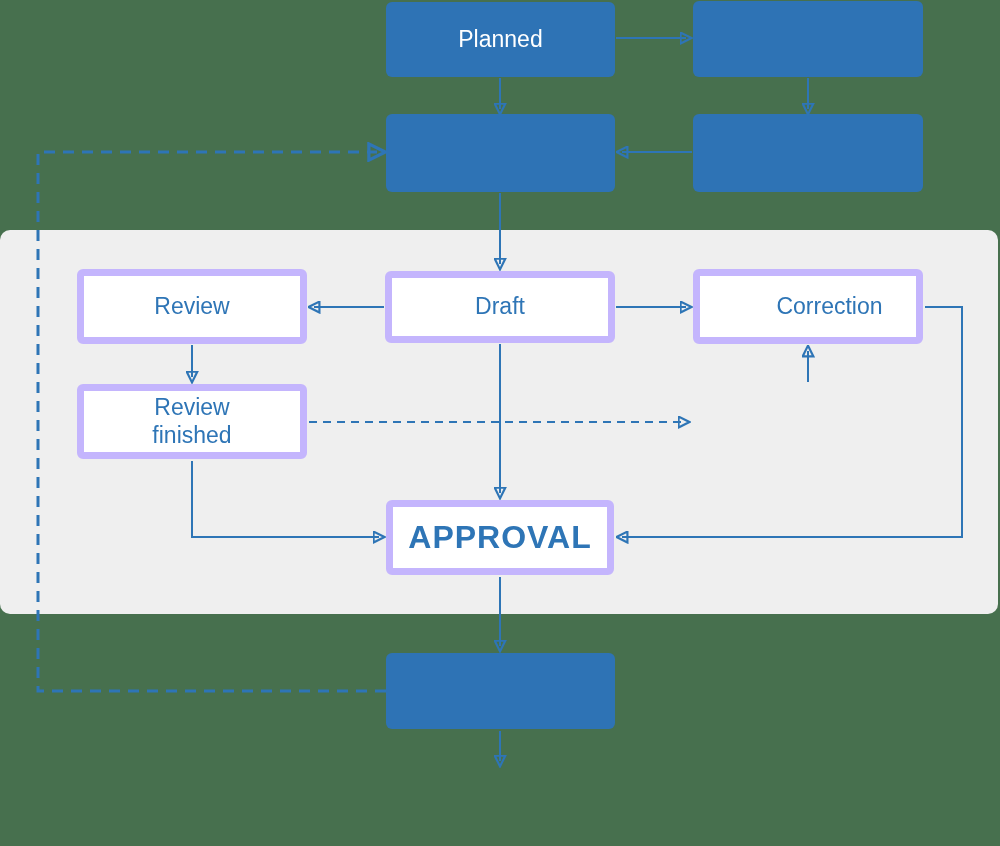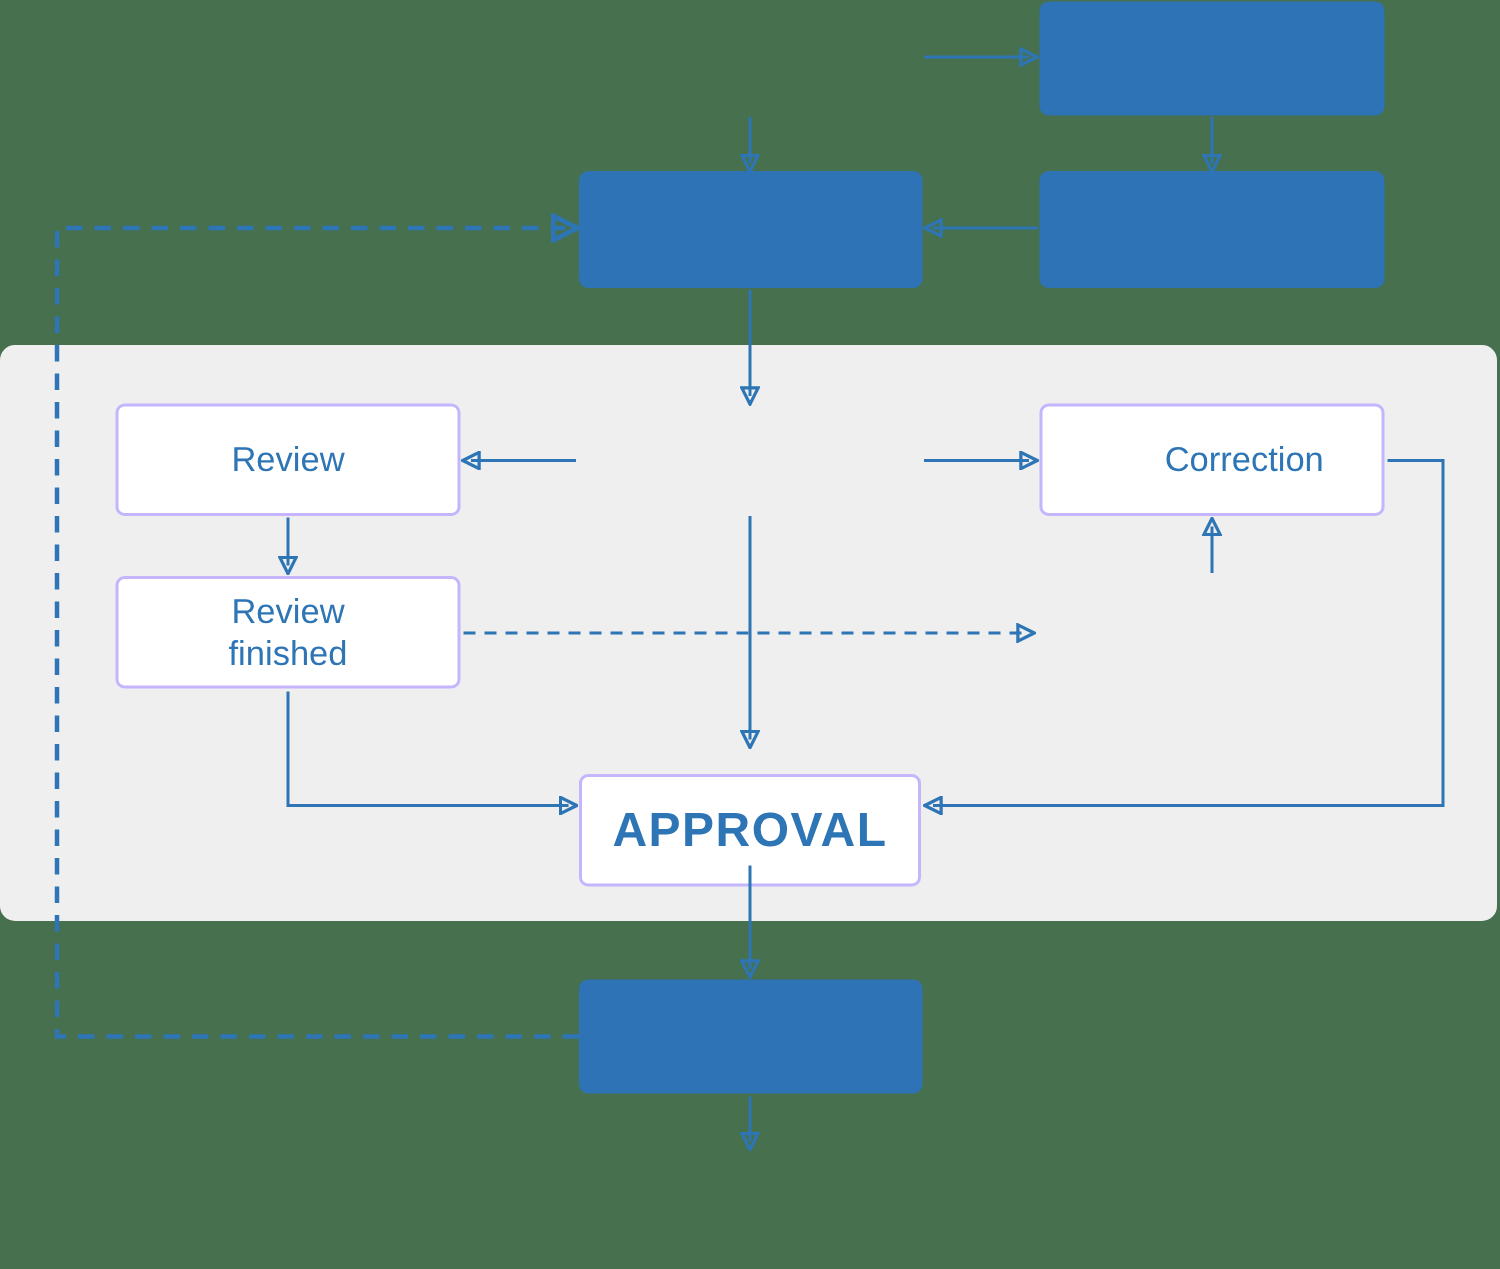--- a/index.html
+++ b/index.html
@@ -30,31 +30,30 @@
     border-radius: 6px;
     font-size: 23px;
     line-height: 1.2;
   }
   .node.solid {
     background: #2E73B5;
     color: #FFFFFF;
   }
   .node.outline {
     background: #FFFFFF;
-    border: 2px solid #c4b5fd;
+    border: 7px solid #c4b5fd;
     color: #2E75B6;
   }
   .node .lbl { pointer-events: none; }
   .node.wrap .lbl { width: 150px; margin: 12px auto; }
 
   .node.approval {
     font-weight: bold;
     font-size: 32px;
     letter-spacing: 1px;
-    margin-top: 16px;
   }
   .node.finished-style {
     font-weight: bold;
     font-size: 27px;
   }
 
   
   #node-planned            { left: 386px; top: 2px;   width: 229px; height: 75px; }
   #node-stage-top-right    { left: 693px; top: 1px;   width: 230px; height: 76px; }
   #node-stage-mid-left     { left: 386px; top: 114px; width: 229px; height: 78px; }
@@ -81,32 +80,38 @@
   svg.connectors path.dash-small { stroke-dasharray: 8 6; }
   svg.connectors path.dash-big   { stroke-width: 3; stroke-dasharray: 11 8; }
 </style>
 </head>
 <body>
 
 <div id="canvas">
 
   <div class="band"></div>
 
+  <div class="node solid" id="node-planned">
+    <span class="lbl">Planned</span>
+  </div>
   <div class="node solid" id="node-stage-top-right">
     <span class="lbl"></span>
   </div>
   <div class="node solid" id="node-stage-mid-left">
     <span class="lbl"></span>
   </div>
   <div class="node solid" id="node-stage-mid-right">
     <span class="lbl"></span>
   </div>
 
   <div class="node outline" id="node-review">
     <span class="lbl">Review</span>
+  </div>
+  <div class="node outline" id="node-draft">
+    <span class="lbl">Draft</span>
   </div>
   <div class="node outline" id="node-correction">
     <span class="lbl">Correction</span>
   </div>
   <div class="node outline wrap" id="node-review-finished">
     <span class="lbl">Review finished</span>
   </div>
   <div class="node outline approval" id="node-approval">
     <span class="lbl">APPROVAL</span>
   </div>

